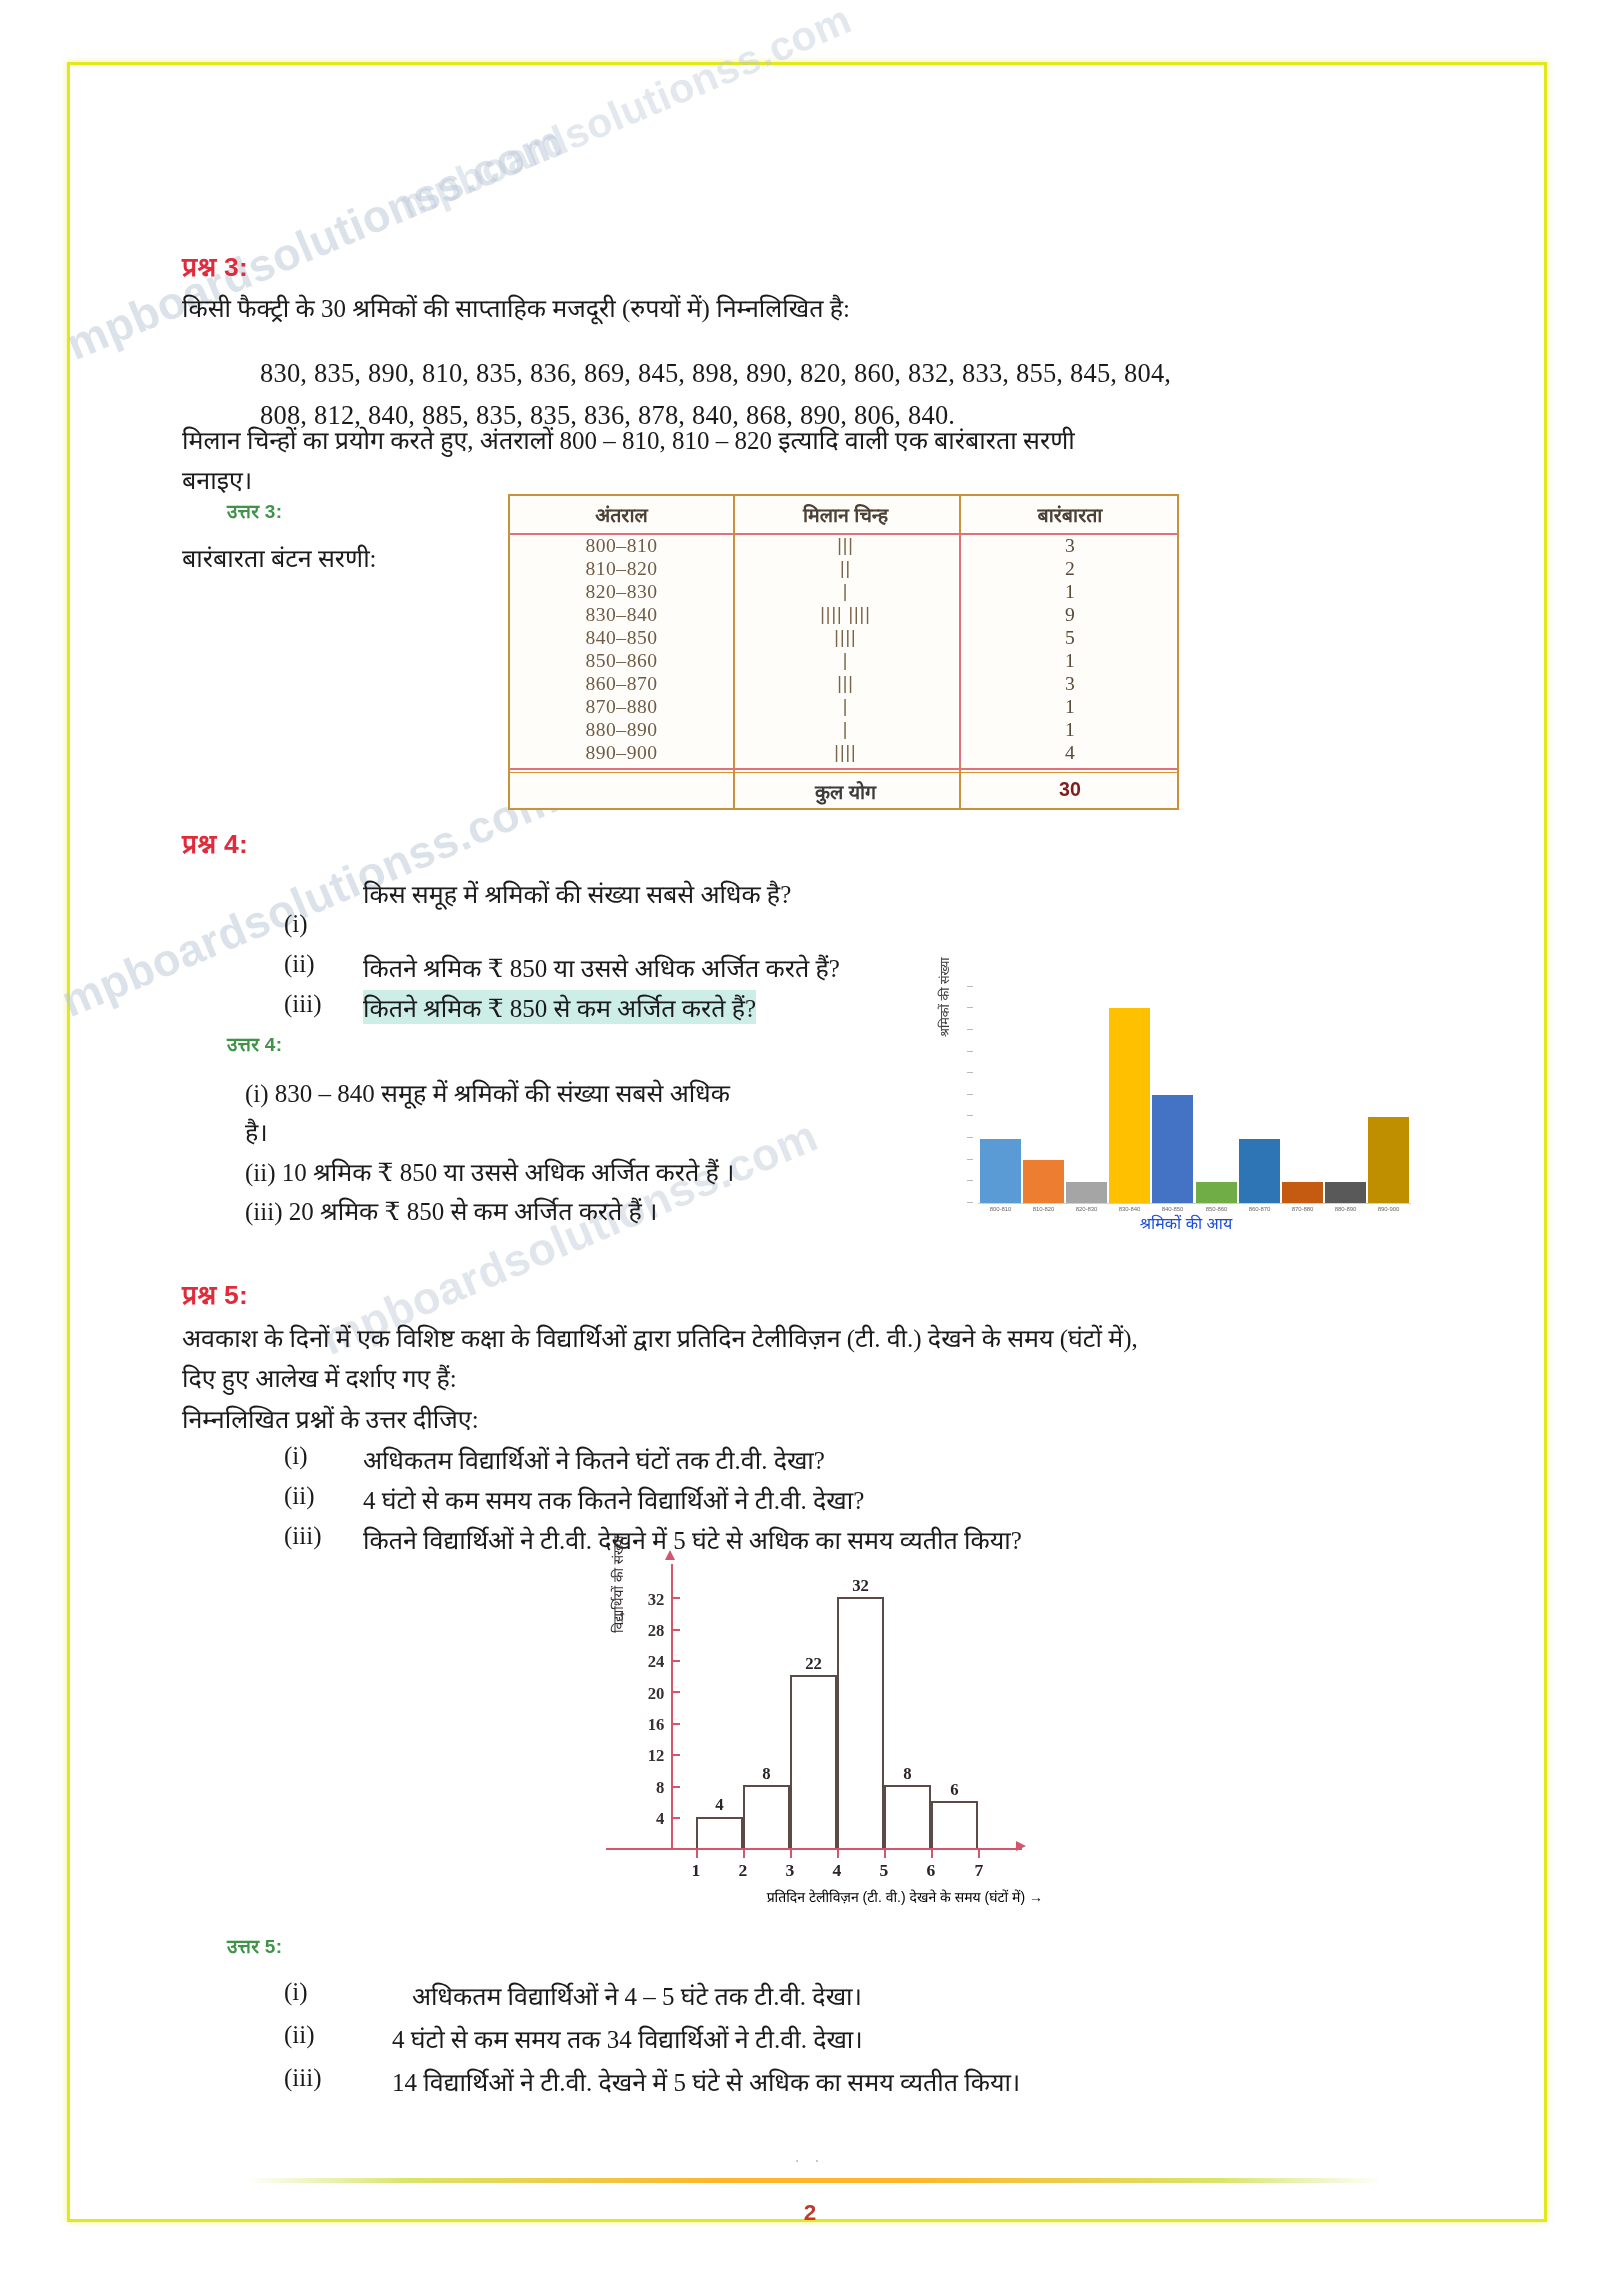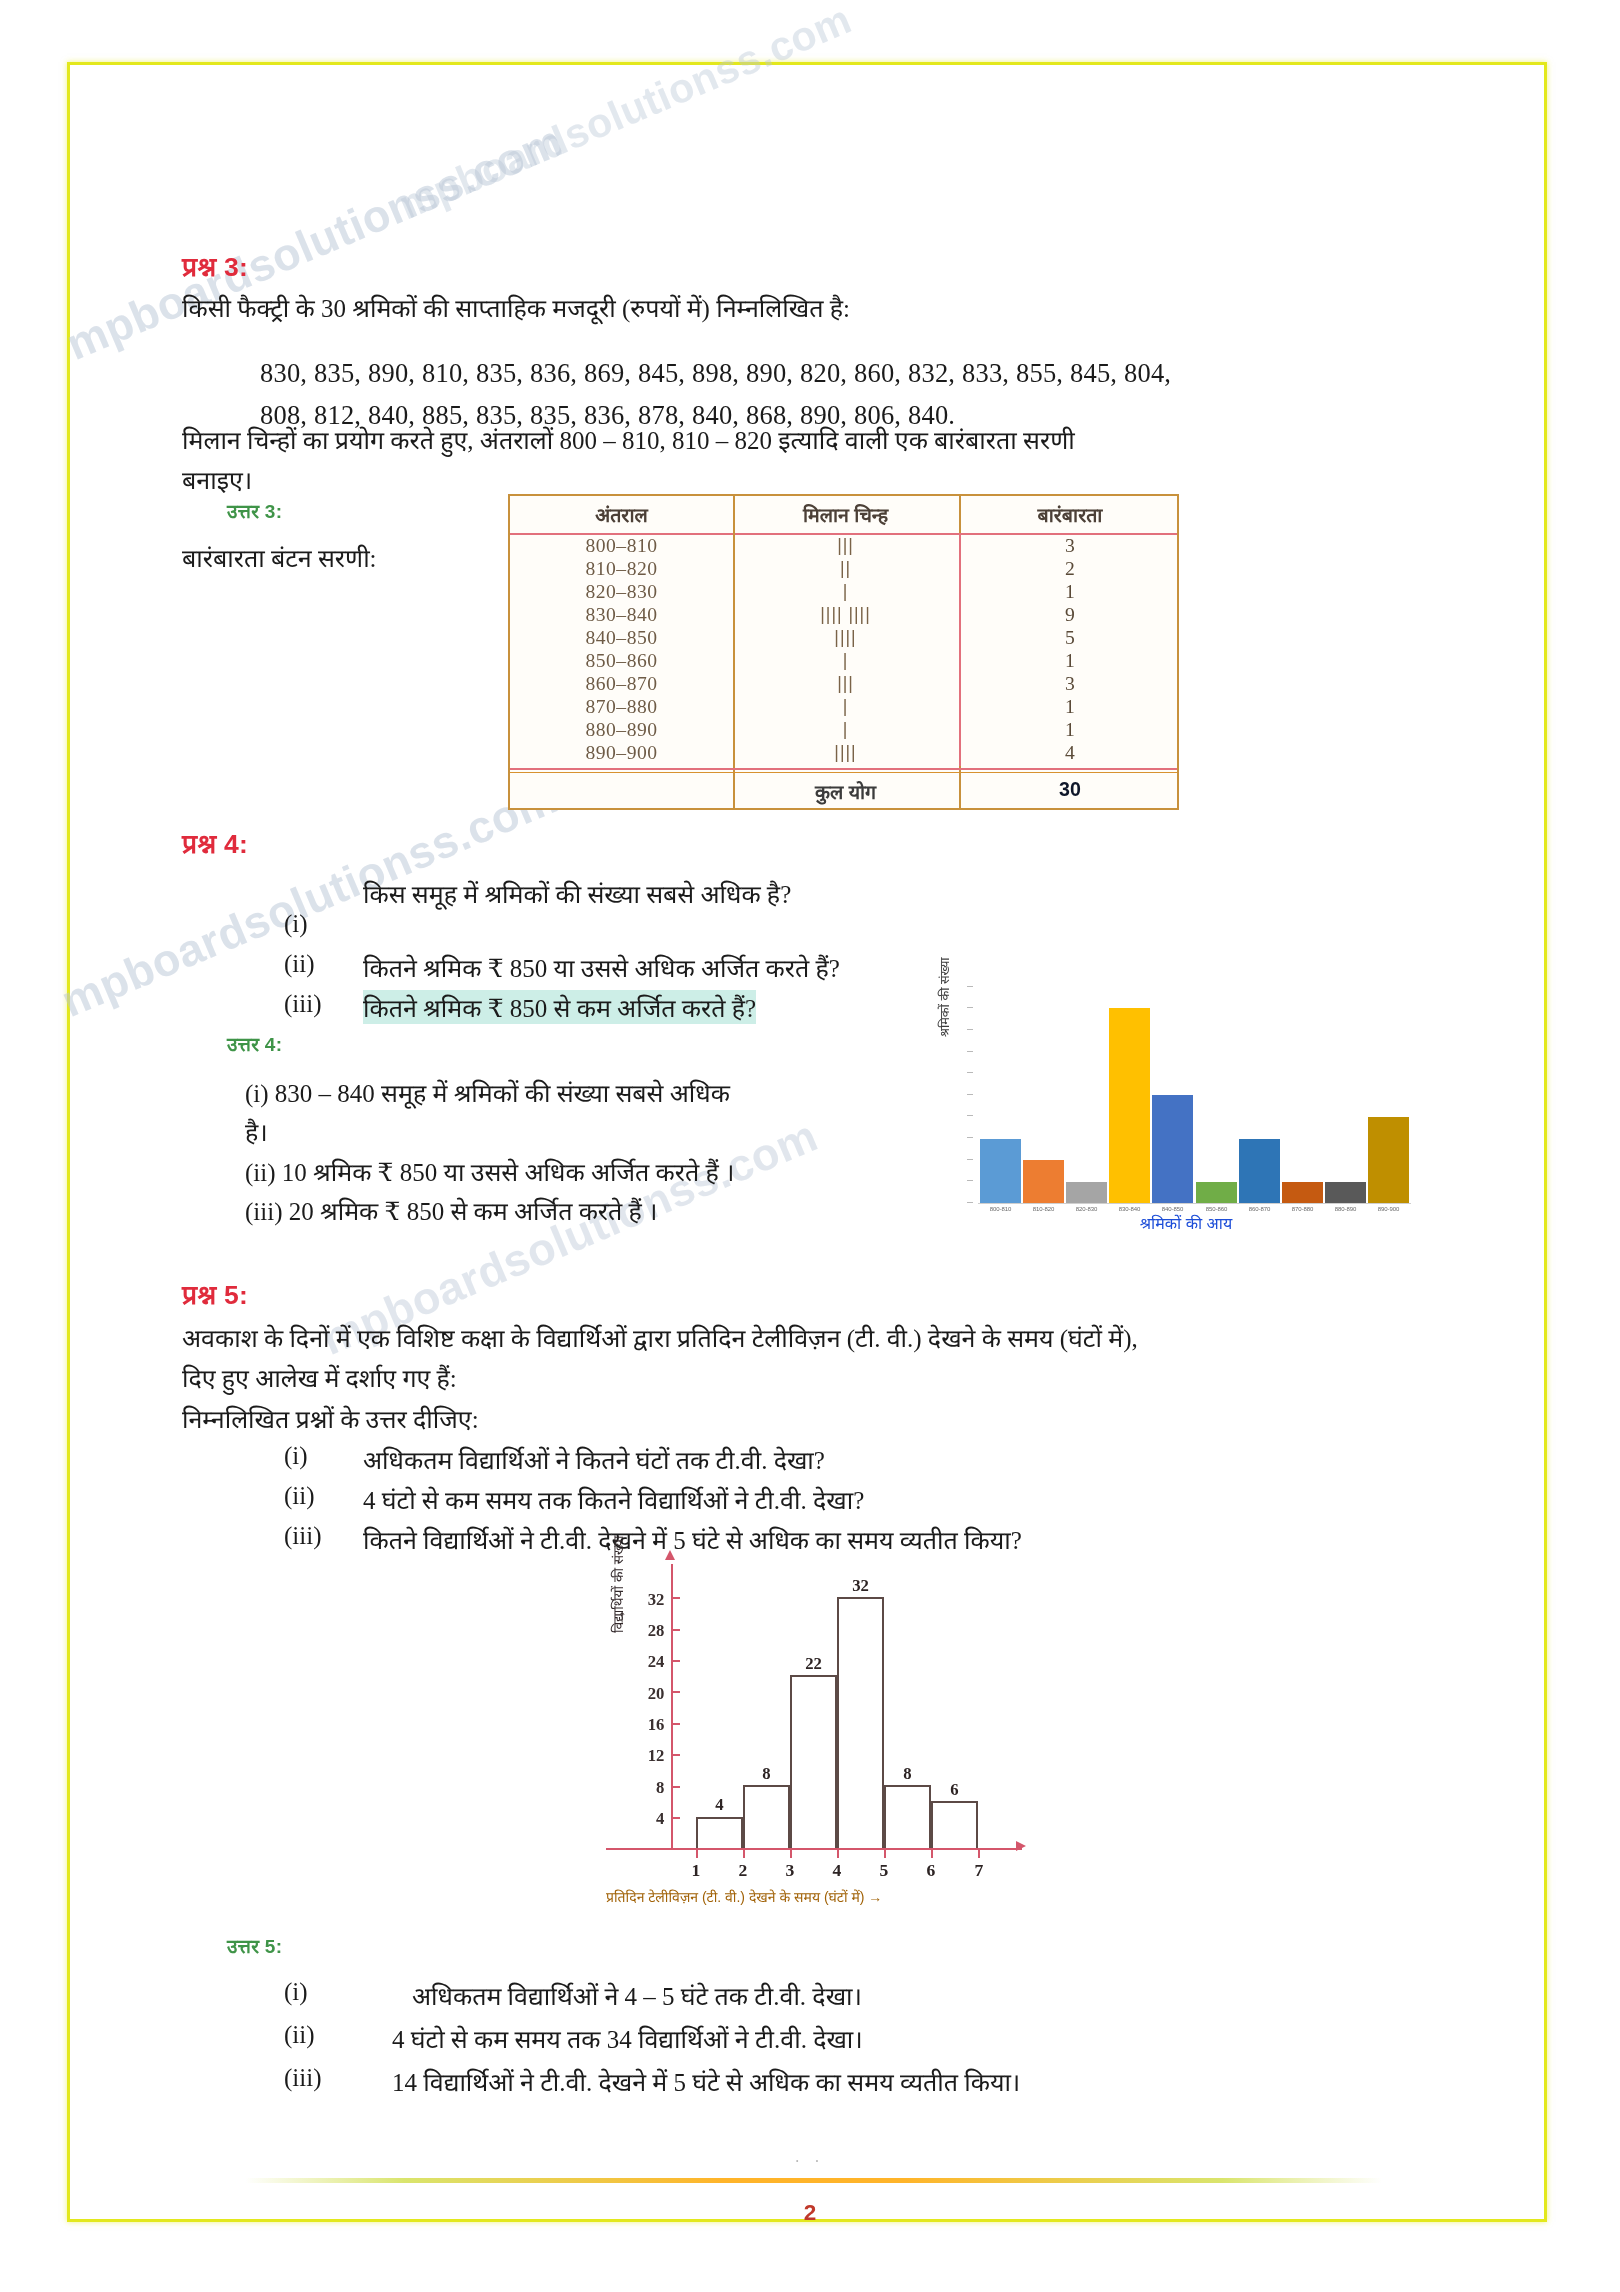--- a/index.html
+++ b/index.html
@@ -140,21 +140,21 @@
     font-size: 19.6px; color: #5a4a38;
   }
   .ft-total-label {
     position: absolute; left: 223px; top: 282px; width: 225px; text-align: center;
     font-family: "Liberation Sans", sans-serif; font-weight: 700;
     font-size: 19.6px; color: #3c3c3c;
   }
   .ft-total-val {
     position: absolute; left: 449px; top: 282px; width: 222px; text-align: center;
     font-family: "Liberation Sans", sans-serif; font-weight: 700;
-    font-size: 19.6px; color: #0f172a;
+    font-size: 19.6px; color: #7f1d1d;
   }
 
   
   .barchart { position: absolute; left: 941px; top: 980px; width: 490px; height: 284px; }
   .bc-ylabel {
     position: absolute; left: -5.9px; top: 57px;
     transform: rotate(-90deg); transform-origin: left top;
     font-size: 12.7px; color: #3b3b3b; white-space: nowrap;
     font-family: "Liberation Sans", sans-serif;
   }
@@ -223,22 +223,22 @@
   .hs-bar-val {
     position: absolute; font-family: "Liberation Serif", serif; font-weight: 700;
     font-size: 16.7px; color: #2d2424; text-align: center;
   }
   .hs-xtick { position: absolute; top: 284px; height: 9.8px; width: 0; border-left: 2px solid #d4566b; }
   .hs-xlab {
     position: absolute; top: 296px; font-family: "Liberation Serif", serif;
     font-weight: 700; font-size: 17.6px; color: #2d2424; text-align: center; width: 19.6px;
   }
   .hs-xtitle {
-    position: absolute; left: 6px; top: 323px; width: 431px; text-align: left;
-    font-size: 14px; color: #a16207; font-family: "Liberation Sans", sans-serif;
+    position: absolute; left: 12px; top: 323px; width: 431px; text-align: right;
+    font-size: 14px; color: #000000; font-family: "Liberation Sans", sans-serif;
   }
 
   
   .footer-rule {
     position: absolute; left: 245px; top: 2178px; width: 1137px; height: 4.9px;
     background: linear-gradient(to right,
       rgba(255,255,255,0) 0%,
       rgba(205,220,60,.75) 14%,
       rgba(255,176,30,.95) 42%,
       rgba(255,176,30,.95) 58%,

